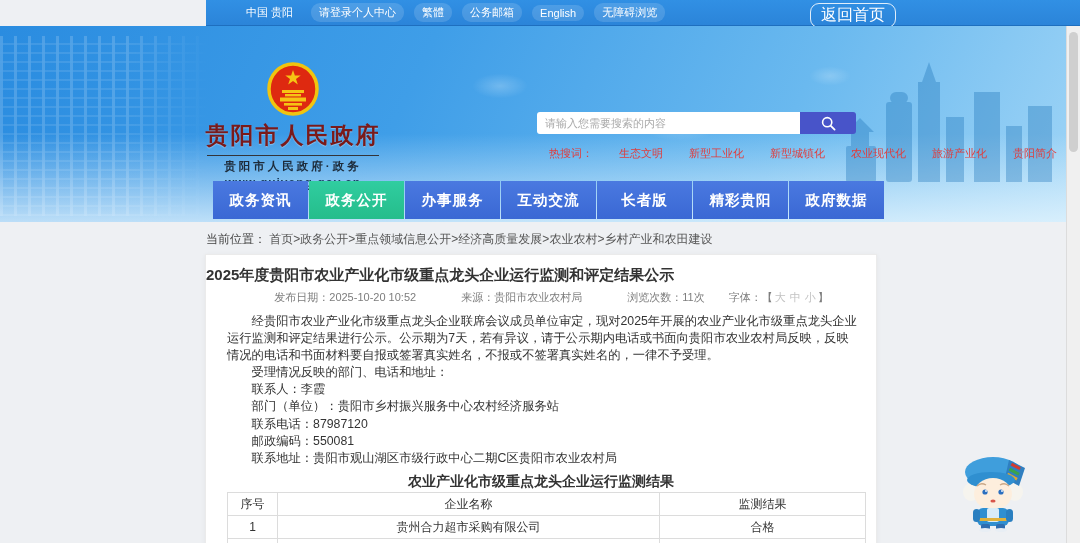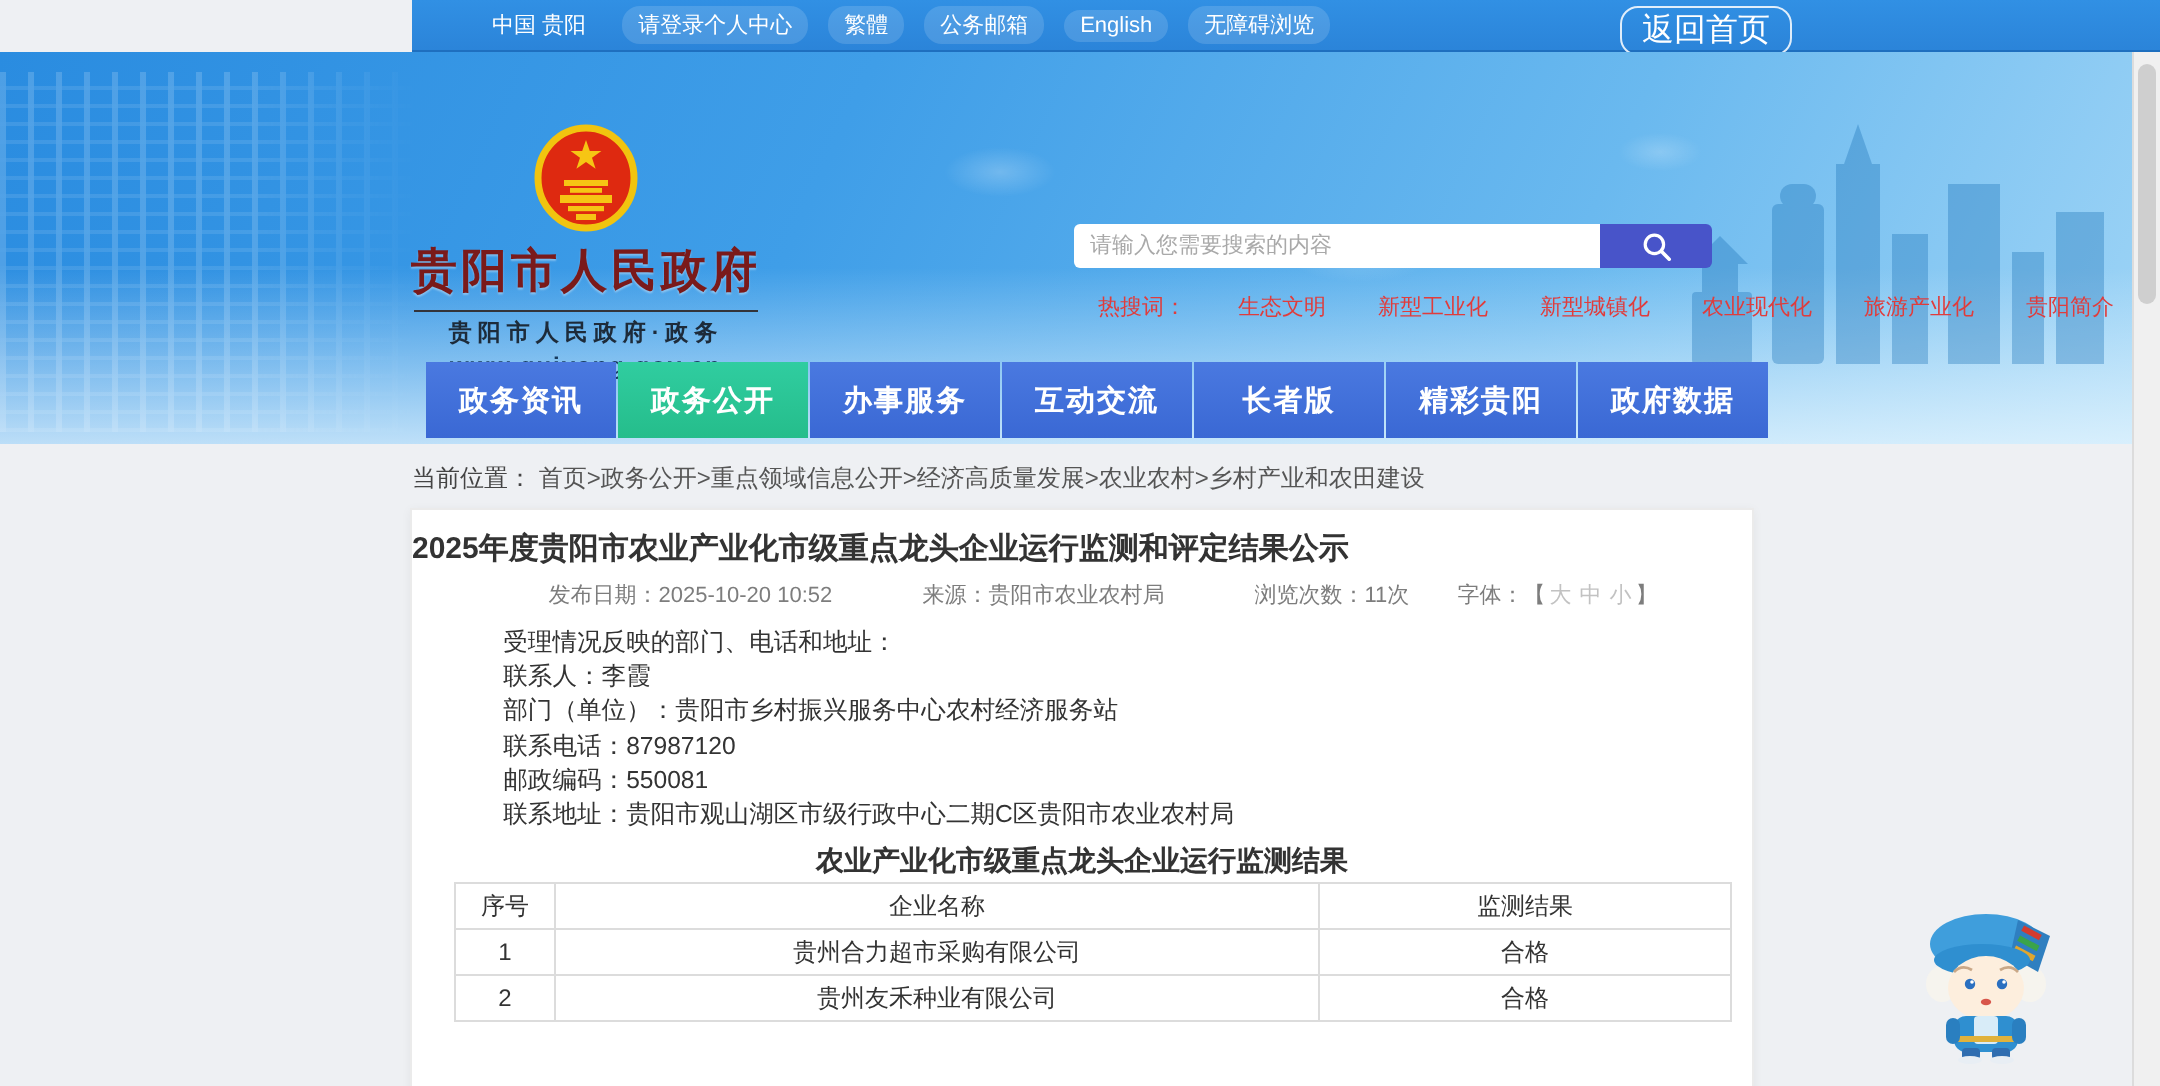--- a/index.html
+++ b/index.html
@@ -197,20 +197,21 @@
 <div class="card">
   <div class="art-title">2025年度贵阳市农业产业化市级重点龙头企业运行监测和评定结果公示</div>
   <div class="meta">
     <span class="seg">发布日期：2025-10-20 10:52</span>
     <span class="seg">来源：贵阳市农业农村局</span>
     <span class="seg">浏览次数：11次</span>
     <span>字体：【</span><span class="fsz">大</span><span class="fsz">中</span><span class="fsz">小</span><span>】</span>
   </div>
 
   <div class="art-body">
+    <p class="lead">经贵阳市农业产业化市级重点龙头企业联席会议成员单位审定，现对2025年开展的农业产业化市级重点龙头企业运行监测和评定结果进行公示。公示期为7天，若有异议，请于公示期内电话或书面向贵阳市农业农村局反映，反映情况的电话和书面材料要自报或签署真实姓名，不报或不签署真实姓名的，一律不予受理。</p>
     <p class="cline">受理情况反映的部门、电话和地址：</p>
     <p class="cline">联系人：李霞</p>
     <p class="cline">部门（单位）：贵阳市乡村振兴服务中心农村经济服务站</p>
     <p class="cline">联系电话：87987120</p>
     <p class="cline">邮政编码：550081</p>
     <p class="cline">联系地址：贵阳市观山湖区市级行政中心二期C区贵阳市农业农村局</p>
   </div>
 
   <div class="tbl-caption">农业产业化市级重点龙头企业运行监测结果</div>
   <table class="results">

